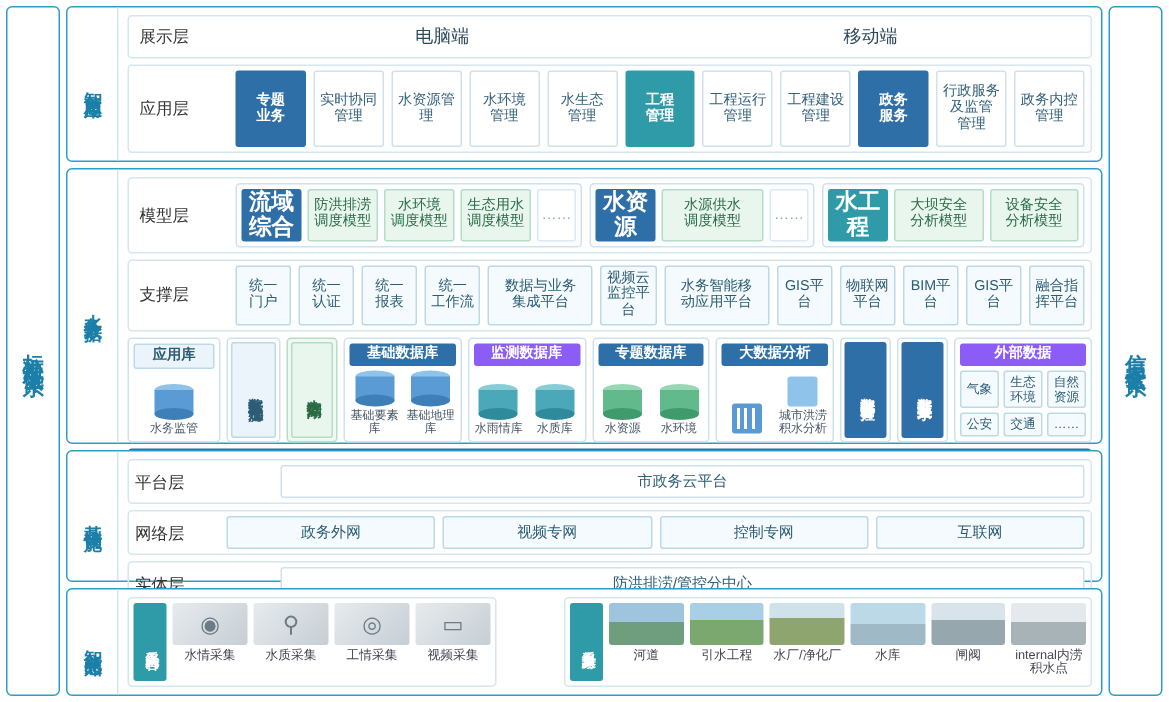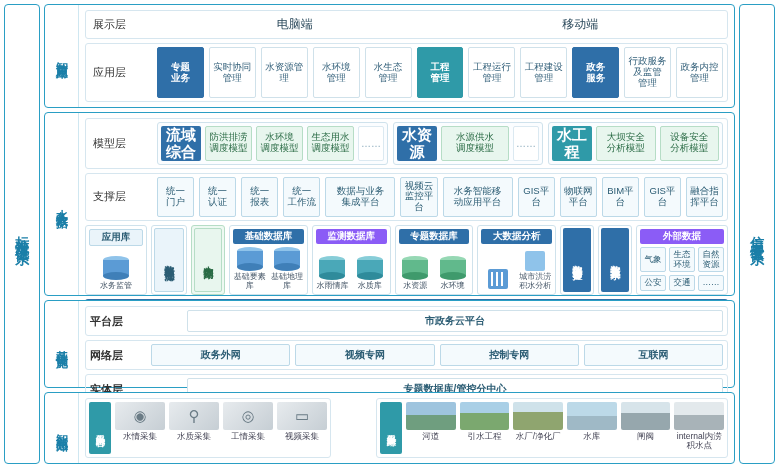--- a/index.html
+++ b/index.html
@@ -150,21 +150,21 @@
   }
 
   .ext-grid { display:grid; grid-template-columns:1fr 1fr 1fr; gap:3px; flex:1 1 auto; }
   .ext-cell {
     border:1px solid #bcd9e8; background:#f4fafd; border-radius:2px;
     font-size:8.5px; color:#2c5d74; display:flex; align-items:center; justify-content:center;
     text-align:center; white-space:pre-line; line-height:1.1; padding:2px 0;
   }
 
   
-  .inf-row { display:flex; align-items:stretch; gap:5px; border:1px solid #d6e6ef; border-radius:3px; padding:3px 4px;font-weight:bold;}
+  .inf-row { display:flex; align-items:stretch; gap:5px; border:1px solid #d6e6ef; border-radius:3px; padding:3px 4px;}
   .inf-title { flex:0 0 56px; font-size:11px; display:flex; align-items:center; }
   .inf-main { flex:1 1 auto; display:flex; gap:5px; }
   .inf-chip {
     flex:1 1 0; border:1px solid #bcd9e8; background:#f4fafd; border-radius:2px;
     font-size:10px; color:#2c5d74; text-align:center; padding:3px 2px;
     display:flex; align-items:center; justify-content:center;
   }
   .inf-chip.full { background:#fff; border-color:#cfe1ea;margin-left:36px; }
 
   
@@ -474,21 +474,21 @@
             <div class="inf-chip">政务外网</div>
             <div class="inf-chip">视频专网</div>
             <div class="inf-chip">控制专网</div>
             <div class="inf-chip">互联网</div>
           </div>
         </div>
 
         <div class="inf-row">
           <div class="inf-title">实体层</div>
           <div class="inf-main">
-            <div class="inf-chip full">专题数据库/管控分中心</div>
+            <div class="inf-chip full">防洪排涝/管控分中心</div>
           </div>
         </div>
 
       </div>
     </div>
 
     <div class="band" style="flex:0 0 72px;">
       <div class="band-label">
         <span>智能感知</span>
       </div>

